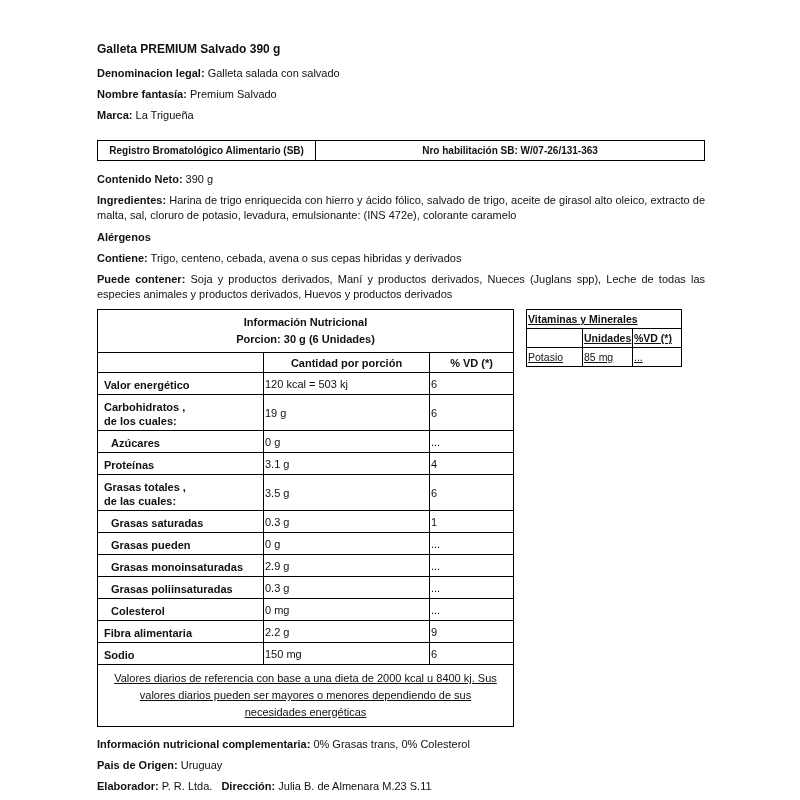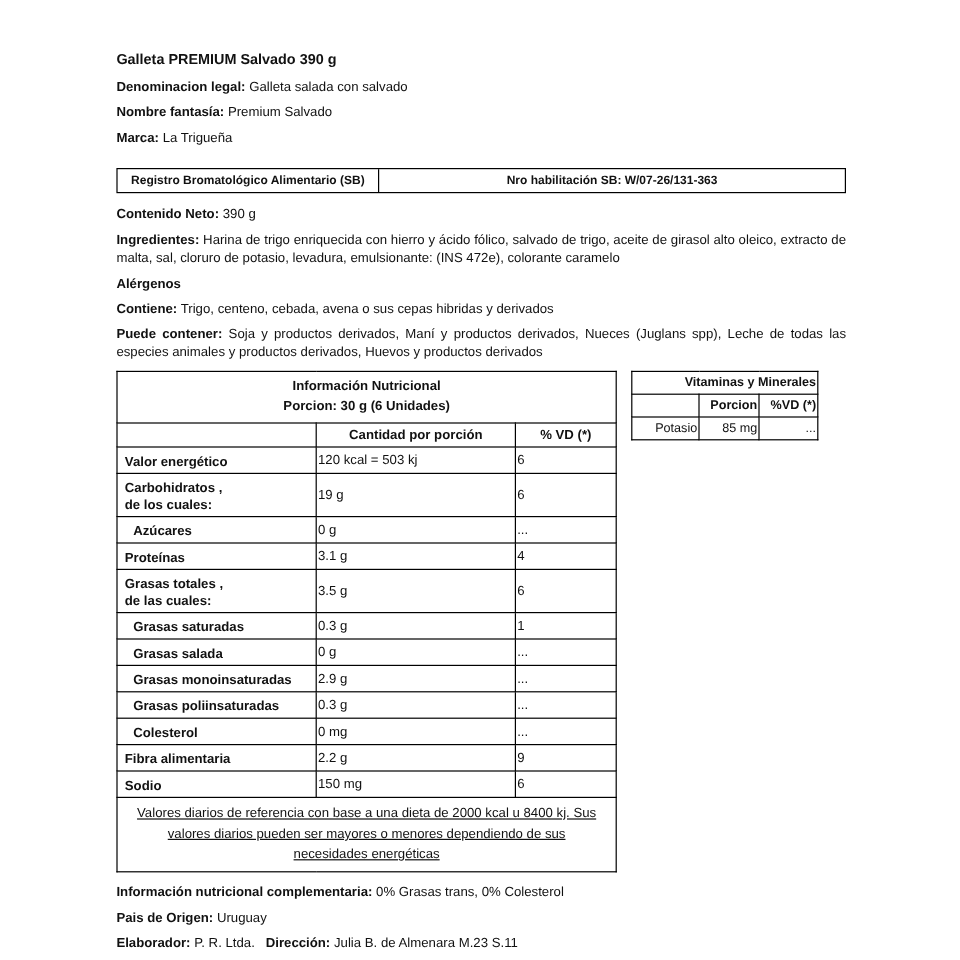--- a/index.html
+++ b/index.html
@@ -25,21 +25,21 @@
   table.nut{border-collapse:collapse;width:416px;font-size:11px;table-layout:fixed;}
   table.nut td{border:1px solid #000;vertical-align:middle;box-sizing:border-box;}
   .nut .tblhead{text-align:center;font-weight:bold;padding:4px 2px;line-height:17px;}
   .nut .colhead{text-align:center;font-weight:bold;height:20px;}
   .nut td.lbl{font-weight:bold;text-align:left;padding:5px 4px 2px 6px;line-height:14px;height:19px;}
   .nut td.lbl.ind{padding-left:13px;}
   .nut td.amt,.nut td.vd{text-align:left;font-weight:normal;}
   .nut td.foot{font-weight:normal;text-align:center;padding:5px 14px;line-height:17px;text-decoration:underline;}
 
   table.vit{border-collapse:collapse;width:155px;font-size:10.5px;table-layout:fixed;margin-left:12px;}
-  table.vit td{border:1px solid #000;vertical-align:middle;text-align:right;padding:2px 1px;height:14px;box-sizing:content-box;}
+  table.vit td{border:1px solid #000;vertical-align:middle;text-align:left;padding:2px 1px;height:14px;box-sizing:content-box;text-decoration:underline;}
   .vit td.vtitle{font-weight:bold;}
   .vit td.vcolhead{font-weight:bold;}
   .vit td.vval{font-weight:normal;}
 
   .gap{display:inline-block;width:6px;}
 </style>
 </head>
 <body>
 
 <div class="page">
@@ -137,21 +137,21 @@
           </td>
           <td class="amt">3.5 g</td>
           <td class="vd">6</td>
         </tr>
         <tr>
           <td class="lbl ind">Grasas saturadas</td>
           <td class="amt">0.3 g</td>
           <td class="vd">1</td>
         </tr>
         <tr>
-          <td class="lbl ind">Grasas salada</td>
+          <td class="lbl ind">Grasas pueden</td>
           <td class="amt">0 g</td>
           <td class="vd">...</td>
         </tr>
         <tr>
           <td class="lbl ind">Grasas monoinsaturadas</td>
           <td class="amt">2.9 g</td>
           <td class="vd">...</td>
         </tr>
         <tr>
           <td class="lbl ind">Grasas poliinsaturadas</td>
@@ -185,21 +185,21 @@
           <col style="width:56px">
           <col style="width:50px">
           <col style="width:49px">
         </colgroup>
       <tbody>
         <tr>
           <td class="vtitle" colspan="3">Vitaminas y Minerales</td>
         </tr>
         <tr>
           <td></td>
-          <td class="vcolhead">Porcion</td>
+          <td class="vcolhead">Unidades</td>
           <td class="vcolhead">%VD (*)</td>
         </tr>
         <tr>
           <td class="vval">Potasio</td>
           <td class="vval">85 mg</td>
           <td class="vval">...</td>
         </tr>
       </tbody>
     </table>
 

